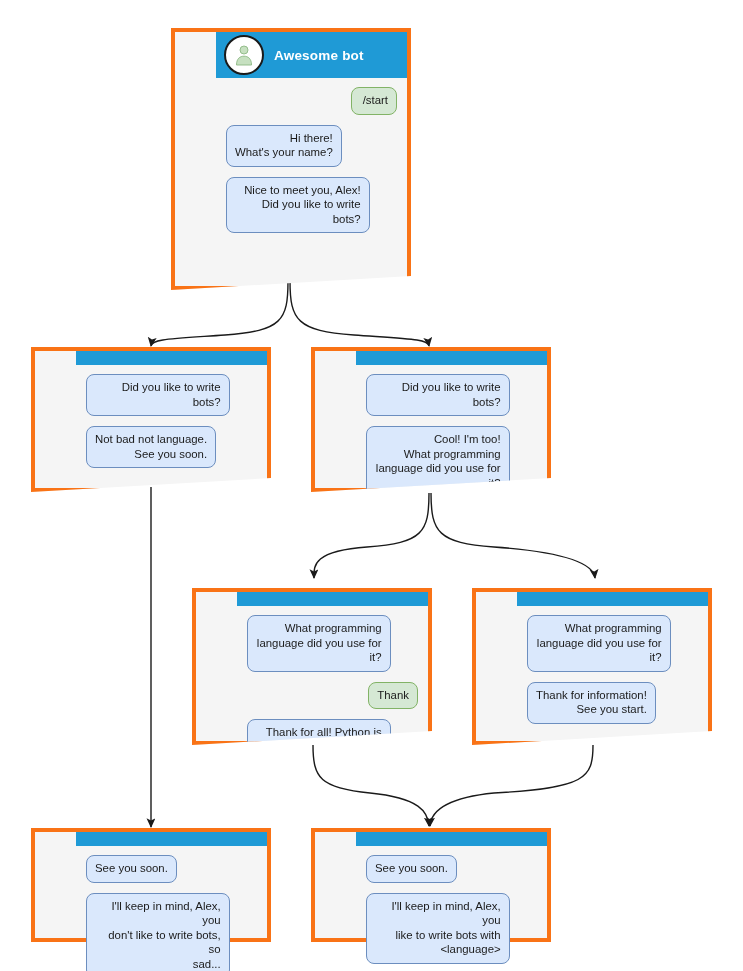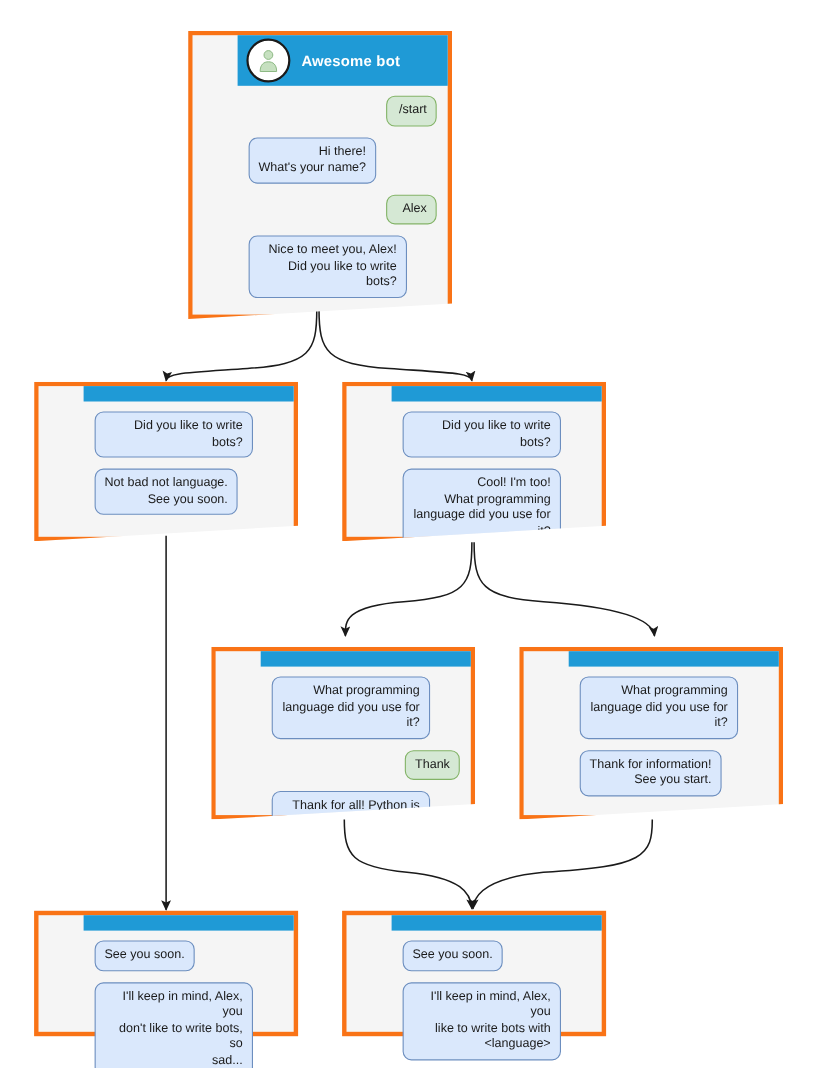--- a/index.html
+++ b/index.html
@@ -141,23 +141,20 @@
       <span class="bot-title">Awesome bot</span>
     </div>
     <div class="chat-area">
       <div class="row right">
           <span class="bubble user">/start</span>
         </div>
       <div class="row left">
           <span class="bubble bot">Hi there!
 What's your name?</span>
         </div>
-      <div class="row right">
-          <span class="bubble user">Alex</span>
-        </div>
       <div class="row left">
           <span class="bubble bot">Nice to meet you, Alex!
 Did you like to write bots?</span>
         </div>
     </div>
   </div>
 
   <div class="card skew-left-down" style="left:31px; top:347px; width:240px; height:145px;">
     <div class="card-header"></div>
     <div class="chat-area">

